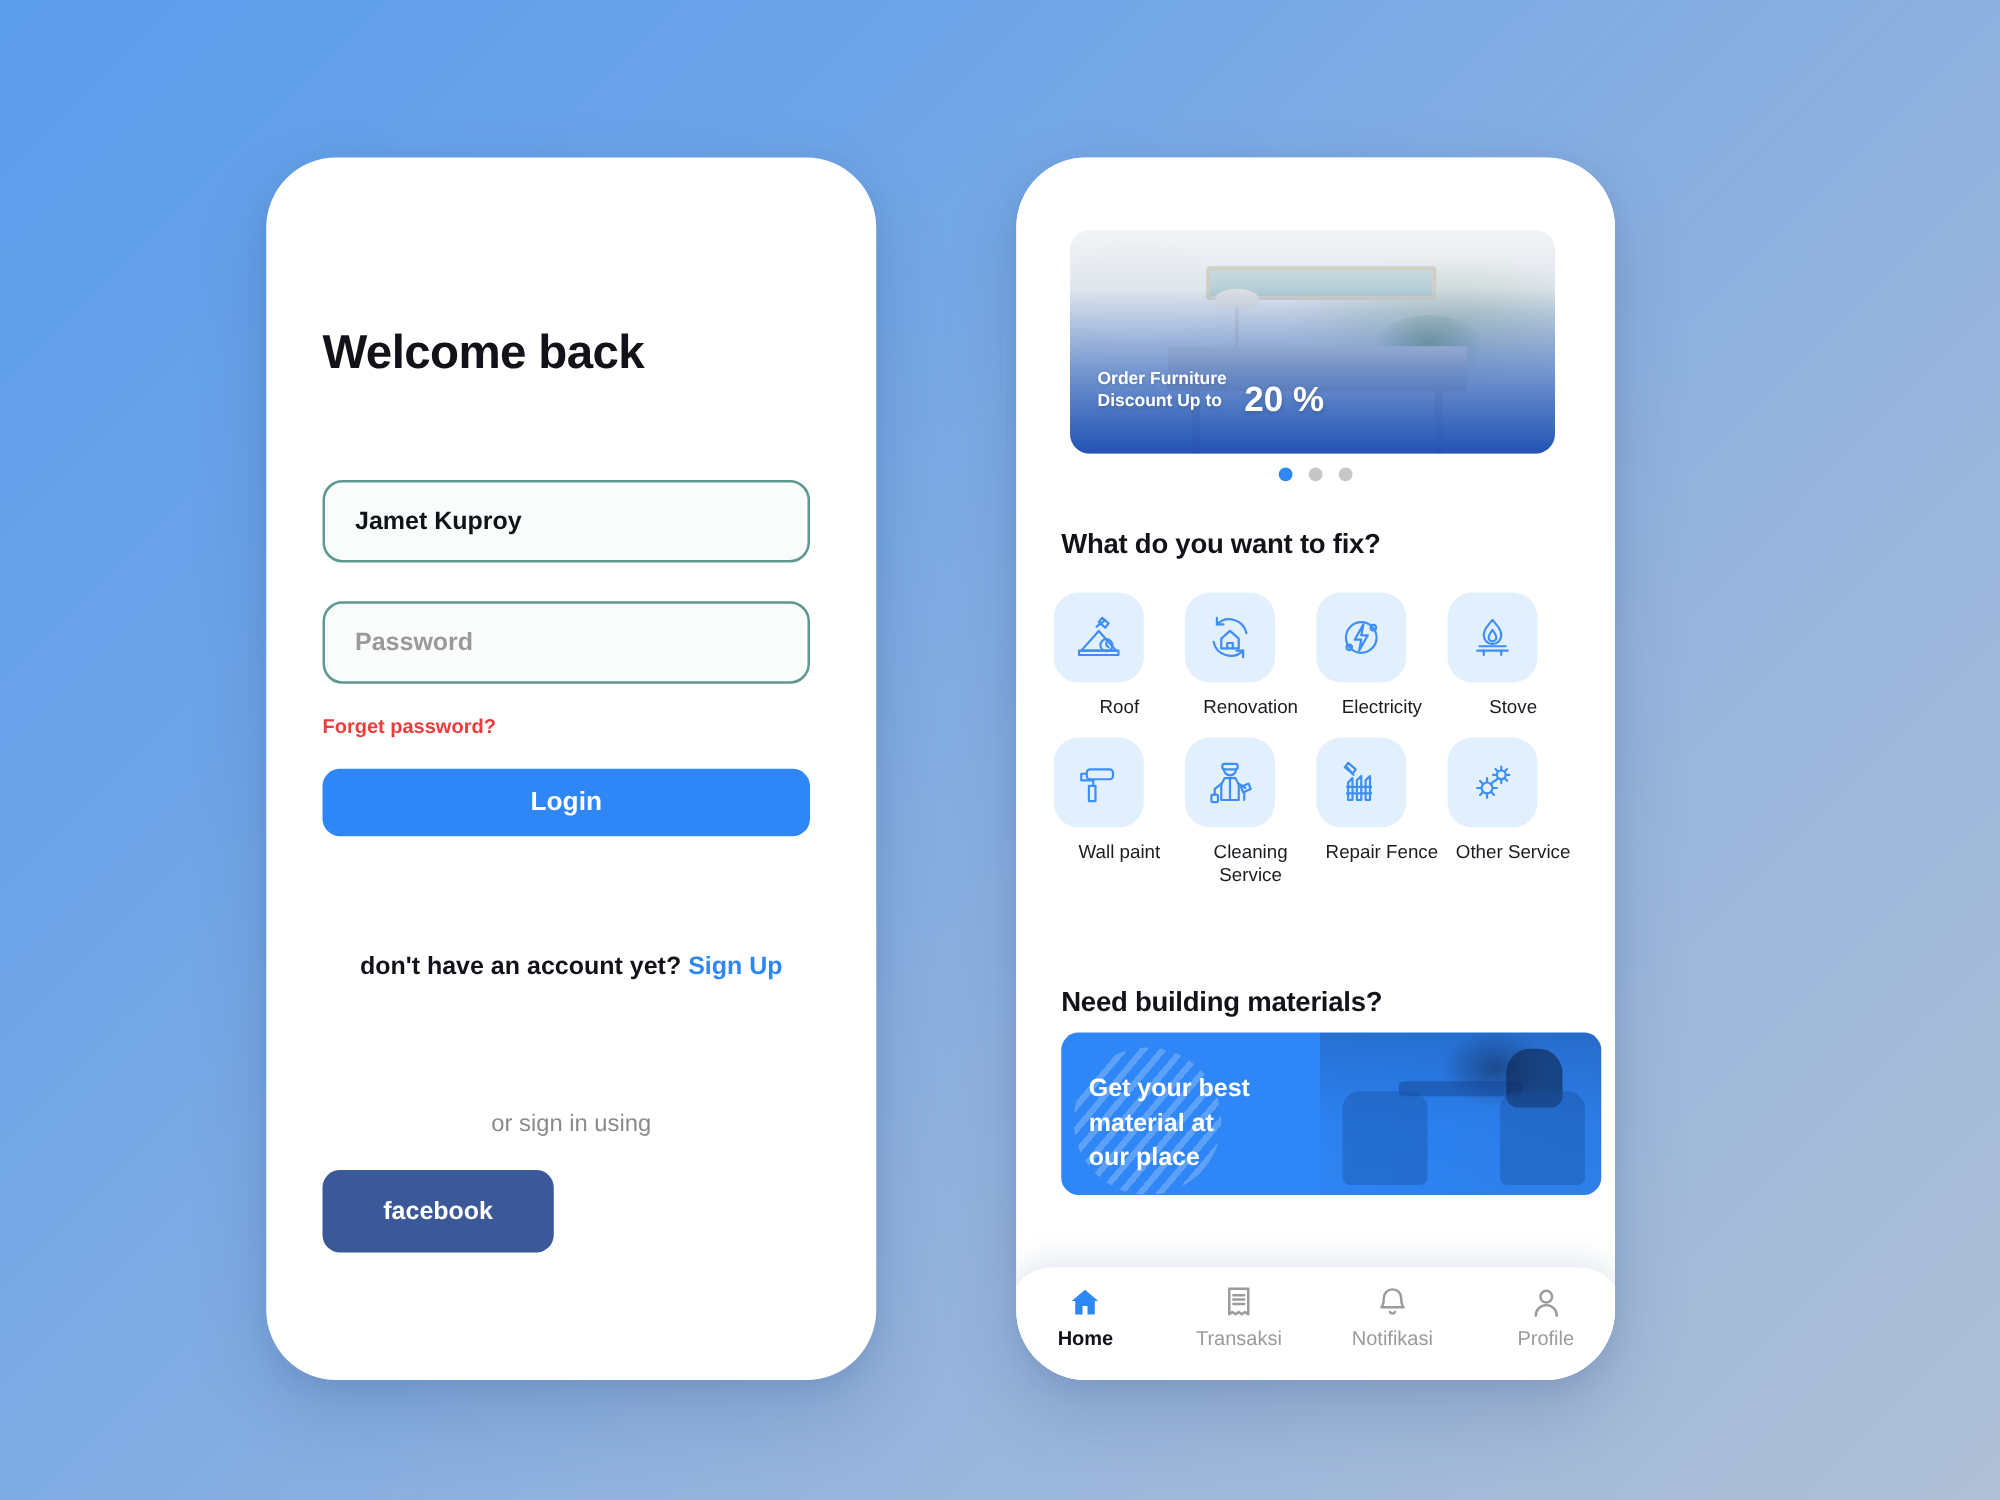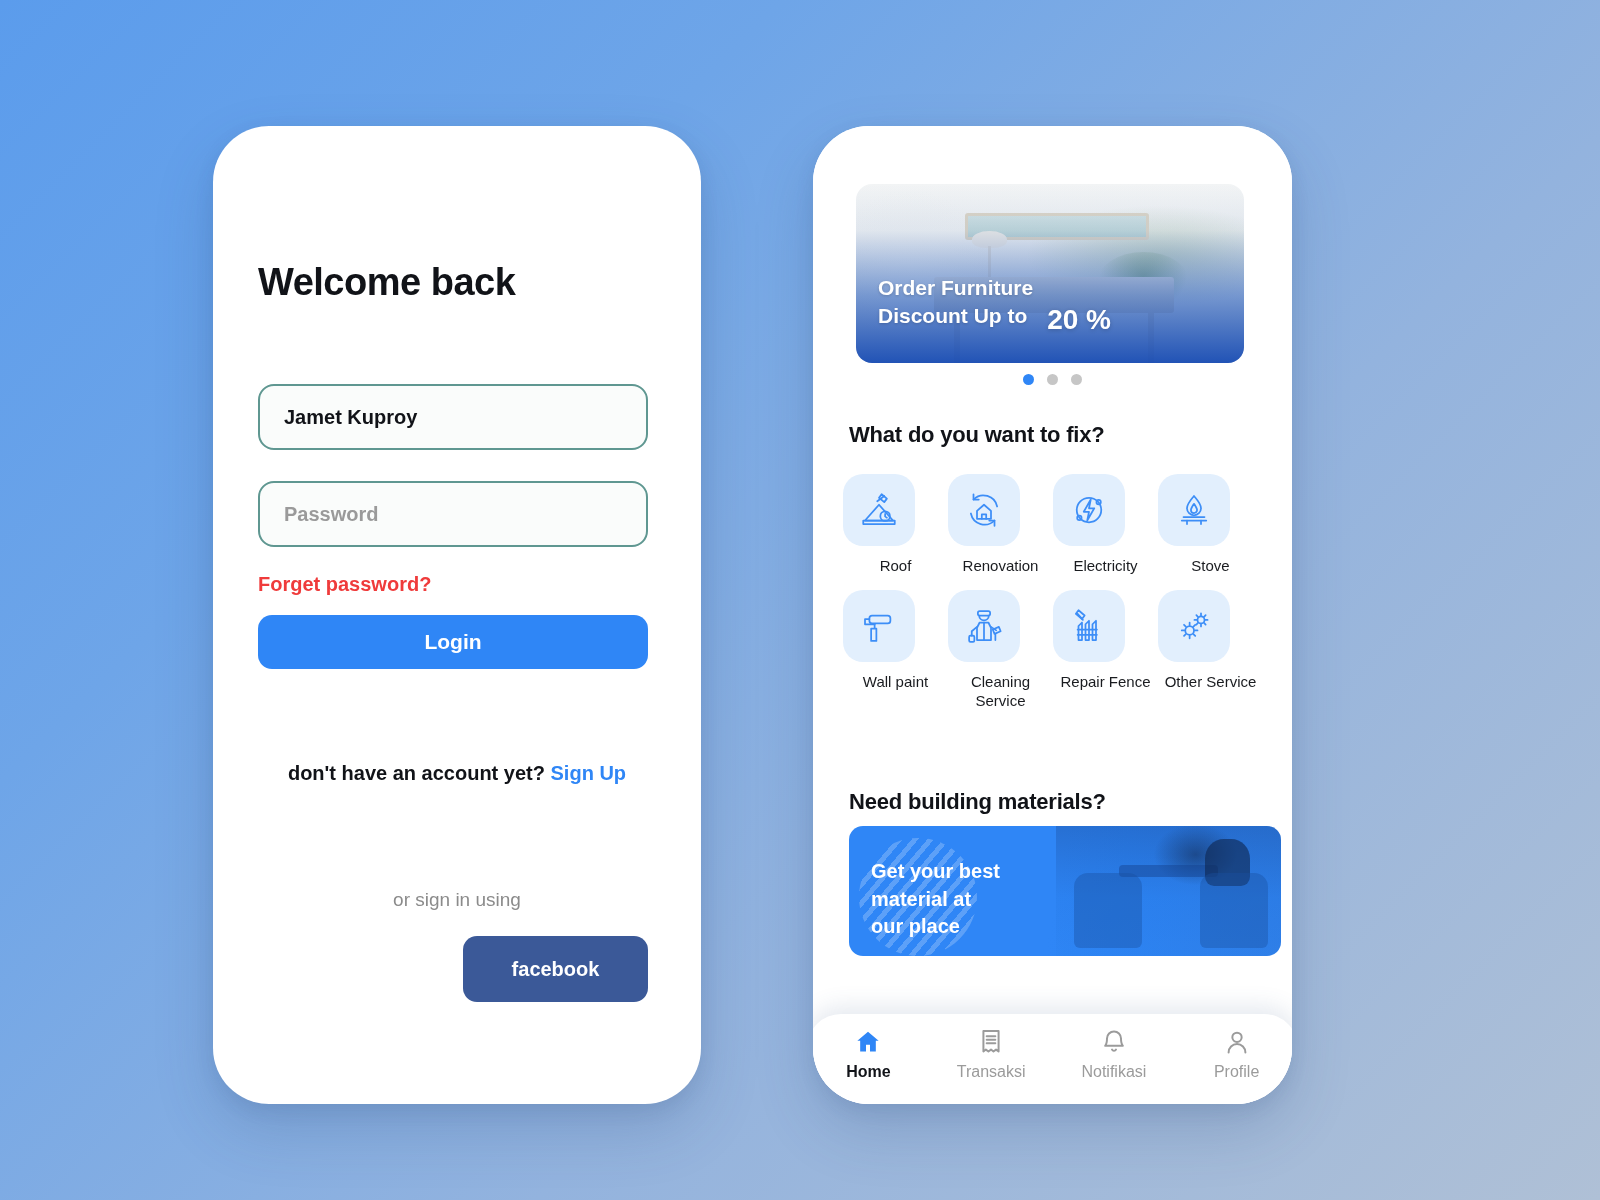--- a/index.html
+++ b/index.html
@@ -57,21 +57,21 @@
     padding: 0 24px;
     font-size: 20px;
     font-weight: 700;
   }
   #field-username { top: 258px; color: #111318; }
   #field-password { top: 355px; color: #9a9a9a; }
 
   .forget-link {
     position: absolute;
     left: 45px; top: 447px;
-    font-size: 20px;
+    font-size: 16px;
     font-weight: 800;
     color: #ef3b3b;
     cursor: pointer;
   }
   .login-btn {
     position: absolute;
     left: 45px; top: 489px;
     width: 390px; height: 54px;
     background: #2f86f6;
     border: none;
@@ -98,21 +98,20 @@
     font-size: 19px;
     font-weight: 400;
     color: #8b8b8b;
   }
   .social-row {
     position: absolute;
     left: 45px; top: 810px;
     width: 390px;
     display: flex;
     gap: 20px;
-    justify-content: flex-end;
   }
   .fb-btn {
     width: 185px; height: 66px;
     background: #3b5998;
     border: none; border-radius: 14px;
     color: #fff;
     font-family: inherit;
     font-size: 20px; font-weight: 800;
     cursor: pointer;
   }
@@ -192,21 +191,21 @@
   .promo-overlay {
     position: absolute; inset: 0;
     background: linear-gradient(180deg, rgba(30,90,190,0.00) 0%, rgba(30,90,190,0.06) 26%, rgba(27,85,185,0.55) 62%, rgba(19,72,178,0.93) 100%);
   }
   .promo-text {
     position: absolute;
     left: 22px; bottom: 34px;
     display: flex; align-items: flex-end; gap: 14px;
   }
   .promo-lines {
-    color: #fff; font-size: 21px; font-weight: 800; line-height: 1.30;
+    color: #fff; font-size: 14px; font-weight: 800; line-height: 1.30;
     text-shadow: 0 1px 3px rgba(0,0,0,0.18);
   }
   .promo-pct {
     color: #fff; font-size: 28px; font-weight: 800; line-height: 1;
     position: relative; top: 5px;
     text-shadow: 0 1px 4px rgba(0,0,0,0.20);
     white-space: nowrap;
   }
   .dots {
     position: absolute;

